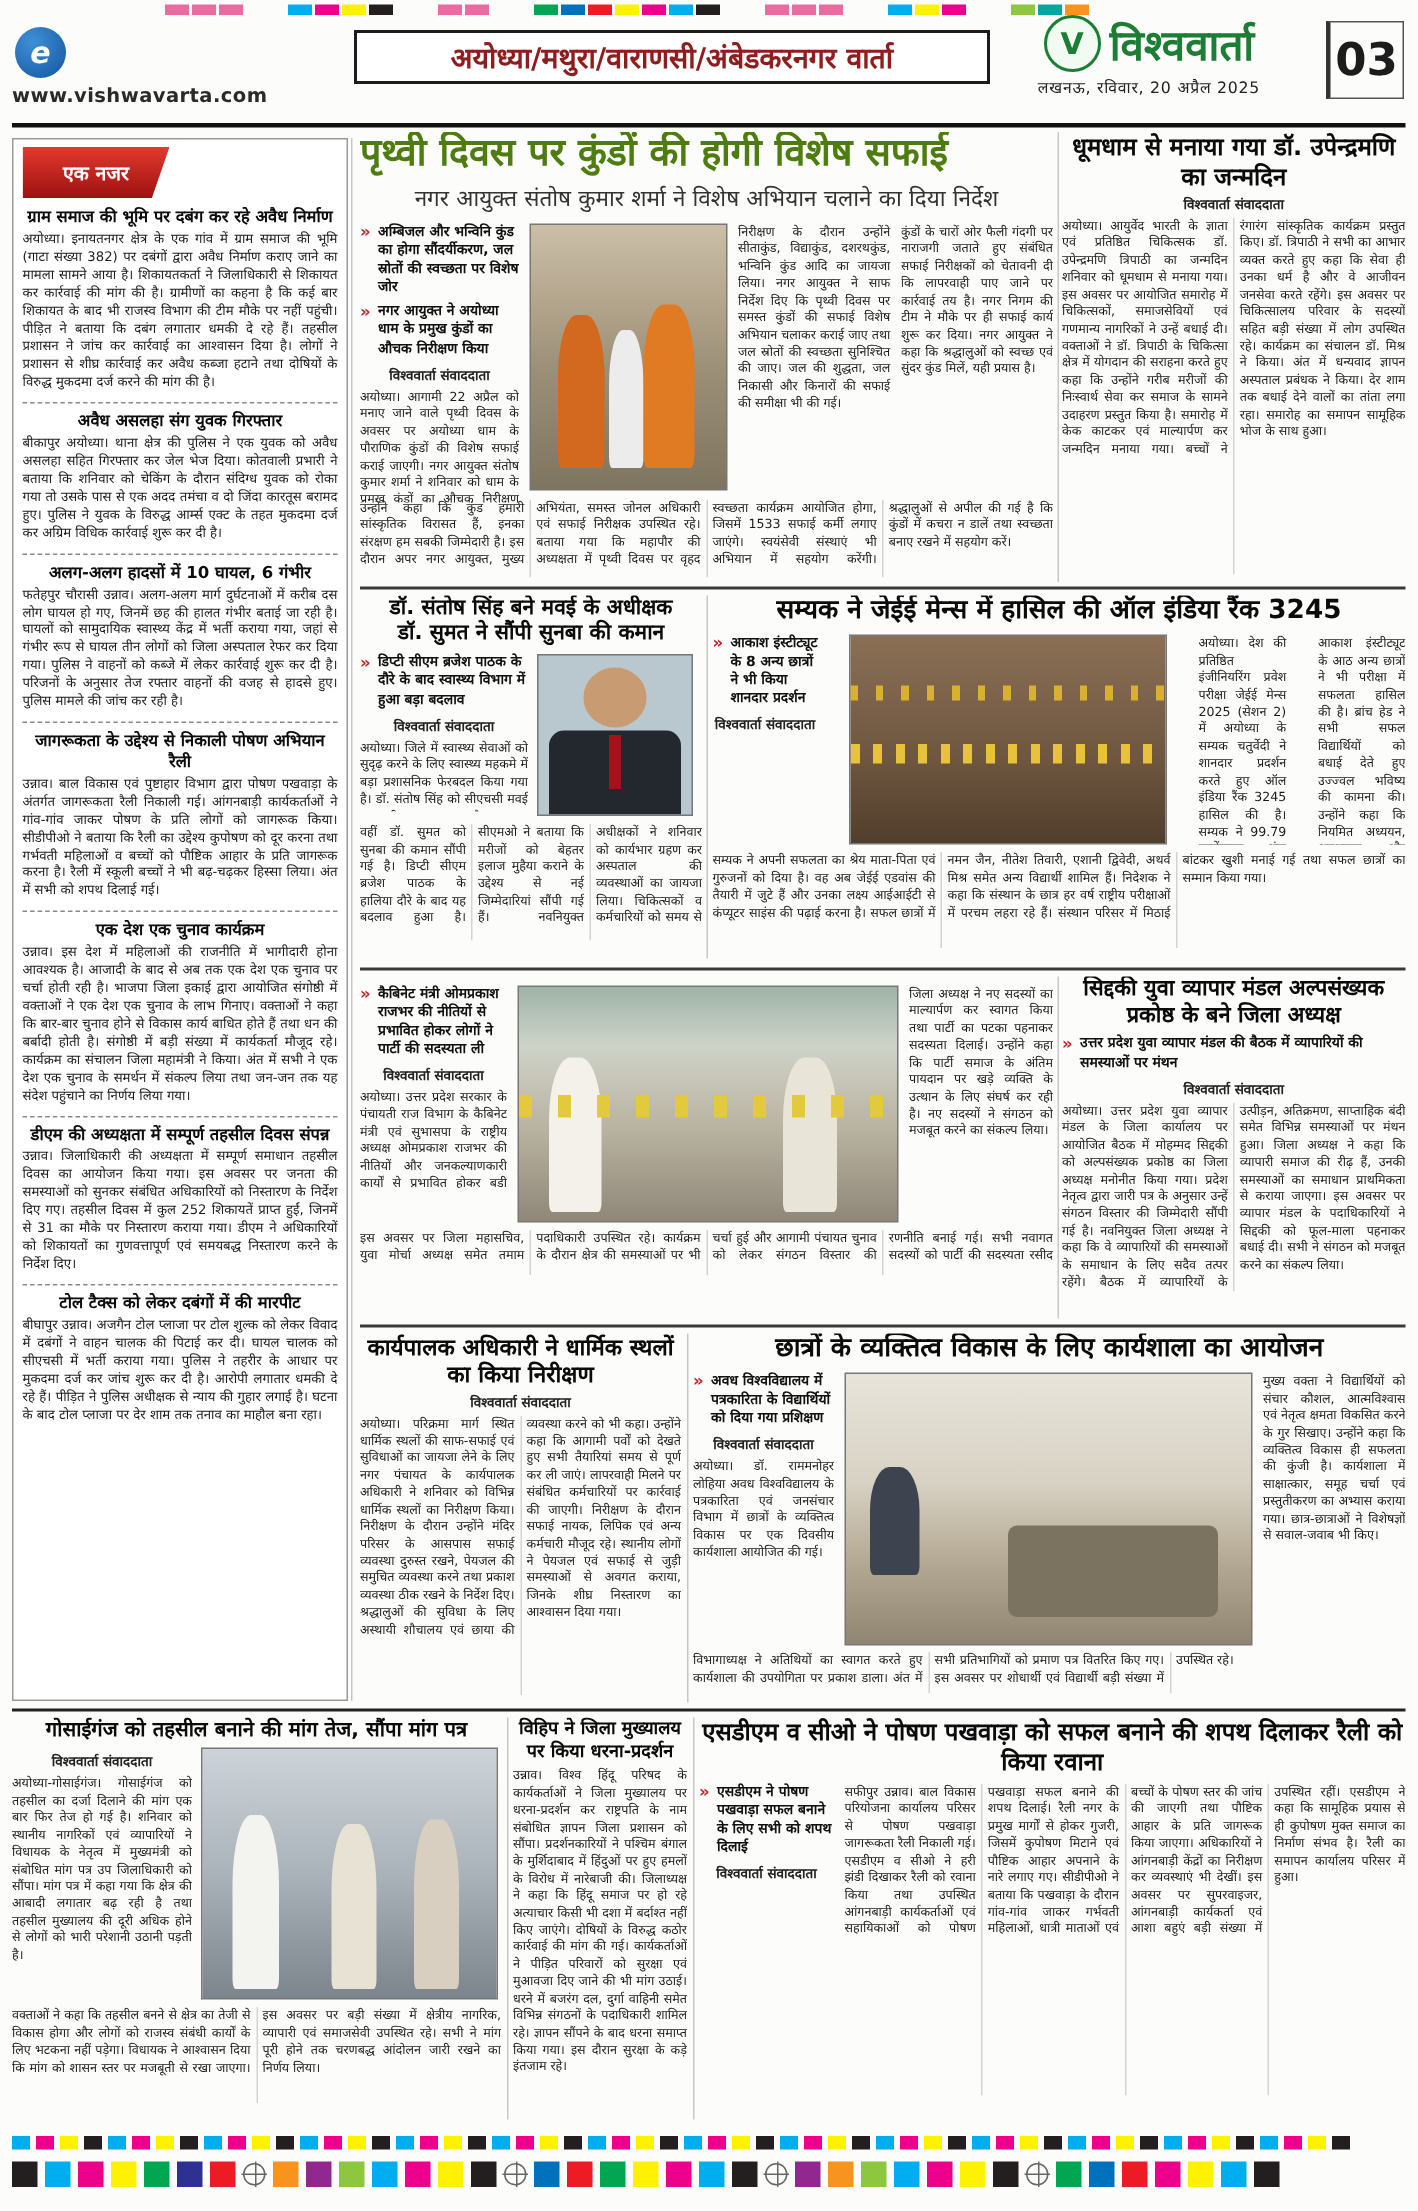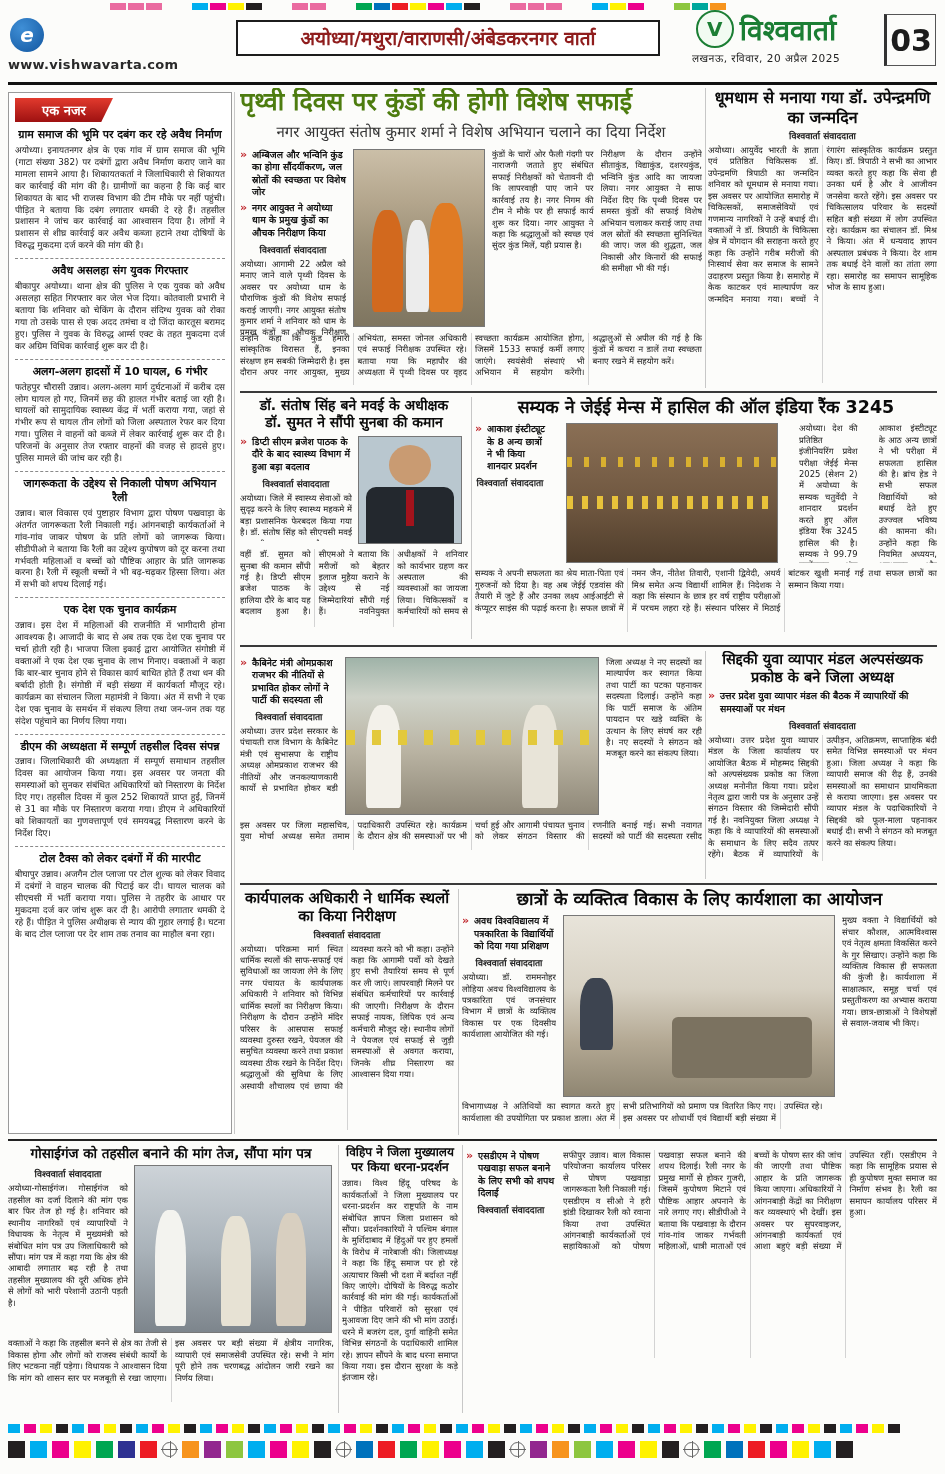--- a/index.html
+++ b/index.html
@@ -27,21 +27,21 @@
   .site{position:absolute;left:8px;top:57px;font-size:13px;font-weight:bold;color:#2a2a2a;letter-spacing:.3px}
   .masthead{position:absolute;left:236px;top:20px;width:424px;height:36px;border:2px solid #1c1c1c;display:flex;align-items:center;justify-content:center;font-size:19px;font-weight:bold;color:#8f1d1d;background:#fff}
   .brandwrap{position:absolute;left:660px;top:10px;width:212px;text-align:center}
   .brandrow{display:flex;align-items:center;justify-content:center;gap:6px}
   .brandlogo{width:38px;height:38px;border-radius:50%;border:2px solid #1b7e34;background:#f2fbf2;color:#1b7e34;font-size:20px;font-weight:bold;display:flex;align-items:center;justify-content:center}
   .brandname{font-size:28px;font-weight:bold;color:#1b7e34}
   .dateline{margin-top:3px;font-size:10.5px;color:#222;letter-spacing:.5px}
   .pageno{position:absolute;left:884px;top:14px;width:52px;height:52px;border:1.5px solid #555;border-left:3px solid #333;display:flex;align-items:center;justify-content:center;font-size:30px;font-weight:bold;color:#1c1c1c}
   
   .sidebar{position:absolute;left:8px;top:92px;width:224px;height:1042px;border:1px solid #9a9a9a;padding:5px 6px;overflow:hidden;background:#fff}
-  .sb-title{width:98px;height:24px;background:linear-gradient(180deg,#e23a2d,#9e1111);clip-path:polygon(0 0,100% 0,88% 100%,0 100%);color:#fff;font-size:13px;font-weight:bold;display:flex;align-items:center;justify-content:center;margin-bottom:6px}
+  .sb-title{width:98px;height:34px;background:linear-gradient(180deg,#e23a2d,#9e1111);clip-path:polygon(0 0,100% 0,88% 100%,0 100%);color:#fff;font-size:13px;font-weight:bold;display:flex;align-items:center;justify-content:center;margin-bottom:6px}
   .sb-item+.sb-item{border-top:1px dashed #8a8a8a;margin-top:6px;padding-top:5px}
   .sb-item h3{font-size:11px;font-weight:bold;text-align:center;color:#0d0d0d;line-height:1.25;margin-bottom:3px}
   .sb-item p{font-size:8.8px;line-height:1.36;text-align:justify;color:#1c1c1c}
   
   .body{font-size:8.4px;line-height:1.36;text-align:justify;color:#1b1b1b;overflow:hidden}
   .cols2{column-count:2;column-gap:8px;column-rule:1px solid #d3d3d3}
   .cols3{column-count:3;column-gap:8px;column-rule:1px solid #d3d3d3}
   .cols4{column-count:4;column-gap:8px;column-rule:1px solid #d3d3d3}
   .byline{font-size:9px;font-weight:bold;text-align:center;margin:2px 0 3px;color:#222}
   .bullet{position:relative;padding-left:12px;font-size:9.3px;font-weight:bold;line-height:1.32;margin-bottom:4px;color:#111;text-align:left}
@@ -192,22 +192,22 @@
       <div class="bullet">अम्बिजल और भन्विनि कुंड का होगा सौंदर्यीकरण, जल स्रोतों की स्वच्छता पर विशेष जोर</div>
       <div class="bullet">नगर आयुक्त ने अयोध्या धाम के प्रमुख कुंडों का औचक निरीक्षण किया</div>
       <div class="byline">विश्ववार्ता संवाददाता</div>
       <p class="body" style="height:76px">अयोध्या। आगामी 22 अप्रैल को मनाए जाने वाले पृथ्वी दिवस के अवसर पर अयोध्या धाम के पौराणिक कुंडों की विशेष सफाई कराई जाएगी। नगर आयुक्त संतोष कुमार शर्मा ने शनिवार को धाम के प्रमुख कुंडों का औचक निरीक्षण कर अधिकारियों को आवश्यक दिशा-निर्देश दिए।</p>
     </div>
     <div class="photo lead-photo">
         <i class="ph-blob f1"></i>
         <i class="ph-blob f3"></i>
         <i class="ph-blob f2"></i>
       </div>
+    <p class="body" style="flex:1">निरीक्षण के दौरान उन्होंने सीताकुंड, विद्याकुंड, दशरथकुंड, भन्विनि कुंड आदि का जायजा लिया। नगर आयुक्त ने साफ निर्देश दिए कि पृथ्वी दिवस पर समस्त कुंडों की सफाई विशेष अभियान चलाकर कराई जाए तथा जल स्रोतों की स्वच्छता सुनिश्चित की जाए। जल की शुद्धता, जल निकासी और किनारों की सफाई की समीक्षा भी की गई।</p>
     <p class="body" style="flex:1">कुंडों के चारों ओर फैली गंदगी पर नाराजगी जताते हुए संबंधित सफाई निरीक्षकों को चेतावनी दी कि लापरवाही पाए जाने पर कार्रवाई तय है। नगर निगम की टीम ने मौके पर ही सफाई कार्य शुरू कर दिया। नगर आयुक्त ने कहा कि श्रद्धालुओं को स्वच्छ एवं सुंदर कुंड मिलें, यही प्रयास है।</p>
-    <p class="body" style="flex:1">निरीक्षण के दौरान उन्होंने सीताकुंड, विद्याकुंड, दशरथकुंड, भन्विनि कुंड आदि का जायजा लिया। नगर आयुक्त ने साफ निर्देश दिए कि पृथ्वी दिवस पर समस्त कुंडों की सफाई विशेष अभियान चलाकर कराई जाए तथा जल स्रोतों की स्वच्छता सुनिश्चित की जाए। जल की शुद्धता, जल निकासी और किनारों की सफाई की समीक्षा भी की गई।</p>
   </div>
   <p class="body cols4 lead-bottom">उन्होंने कहा कि कुंड हमारी सांस्कृतिक विरासत हैं, इनका संरक्षण हम सबकी जिम्मेदारी है। इस दौरान अपर नगर आयुक्त, मुख्य अभियंता, समस्त जोनल अधिकारी एवं सफाई निरीक्षक उपस्थित रहे। बताया गया कि महापौर की अध्यक्षता में पृथ्वी दिवस पर वृहद स्वच्छता कार्यक्रम आयोजित होगा, जिसमें 1533 सफाई कर्मी लगाए जाएंगे। स्वयंसेवी संस्थाएं भी अभियान में सहयोग करेंगी। श्रद्धालुओं से अपील की गई है कि कुंडों में कचरा न डालें तथा स्वच्छता बनाए रखने में सहयोग करें।</p>
 </section>
 
 <section style="left:708px;top:88px;width:229px;height:298px">
   <h2 class="h-md" style="font-size:16px">धूमधाम से मनाया गया डॉ. उपेन्द्रमणि का जन्मदिन</h2>
   <div class="byline">विश्ववार्ता संवाददाता</div>
   <p class="body cols2" style="height:238px">अयोध्या। आयुर्वेद भारती के ज्ञाता एवं प्रतिष्ठित चिकित्सक डॉ. उपेन्द्रमणि त्रिपाठी का जन्मदिन शनिवार को धूमधाम से मनाया गया। इस अवसर पर आयोजित समारोह में चिकित्सकों, समाजसेवियों एवं गणमान्य नागरिकों ने उन्हें बधाई दी। वक्ताओं ने डॉ. त्रिपाठी के चिकित्सा क्षेत्र में योगदान की सराहना करते हुए कहा कि उन्होंने गरीब मरीजों की निःस्वार्थ सेवा कर समाज के सामने उदाहरण प्रस्तुत किया है। समारोह में केक काटकर एवं माल्यार्पण कर जन्मदिन मनाया गया। बच्चों ने रंगारंग सांस्कृतिक कार्यक्रम प्रस्तुत किए। डॉ. त्रिपाठी ने सभी का आभार व्यक्त करते हुए कहा कि सेवा ही उनका धर्म है और वे आजीवन जनसेवा करते रहेंगे। इस अवसर पर चिकित्सालय परिवार के सदस्यों सहित बड़ी संख्या में लोग उपस्थित रहे। कार्यक्रम का संचालन डॉ. मिश्र ने किया। अंत में धन्यवाद ज्ञापन अस्पताल प्रबंधक ने किया। देर शाम तक बधाई देने वालों का तांता लगा रहा। समारोह का समापन सामूहिक भोज के साथ हुआ।</p>
 </section>
 <div class="vrule" style="left:705px;top:88px;height:300px"></div>
@@ -316,20 +316,21 @@
   <p class="body cols2" style="height:64px;margin-top:5px">वक्ताओं ने कहा कि तहसील बनने से क्षेत्र का तेजी से विकास होगा और लोगों को राजस्व संबंधी कार्यों के लिए भटकना नहीं पड़ेगा। विधायक ने आश्वासन दिया कि मांग को शासन स्तर पर मजबूती से रखा जाएगा। इस अवसर पर बड़ी संख्या में क्षेत्रीय नागरिक, व्यापारी एवं समाजसेवी उपस्थित रहे। सभी ने मांग पूरी होने तक चरणबद्ध आंदोलन जारी रखने का निर्णय लिया।</p>
 </section>
 
 <section style="left:342px;top:1145px;width:116px;height:268px">
   <h3 class="h-md" style="font-size:12px">विहिप ने जिला मुख्यालय पर किया धरना-प्रदर्शन</h3>
   <p class="body" style="height:212px;margin-top:4px">उन्नाव। विश्व हिंदू परिषद के कार्यकर्ताओं ने जिला मुख्यालय पर धरना-प्रदर्शन कर राष्ट्रपति के नाम संबोधित ज्ञापन जिला प्रशासन को सौंपा। प्रदर्शनकारियों ने पश्चिम बंगाल के मुर्शिदाबाद में हिंदुओं पर हुए हमलों के विरोध में नारेबाजी की। जिलाध्यक्ष ने कहा कि हिंदू समाज पर हो रहे अत्याचार किसी भी दशा में बर्दाश्त नहीं किए जाएंगे। दोषियों के विरुद्ध कठोर कार्रवाई की मांग की गई। कार्यकर्ताओं ने पीड़ित परिवारों को सुरक्षा एवं मुआवजा दिए जाने की भी मांग उठाई। धरने में बजरंग दल, दुर्गा वाहिनी समेत विभिन्न संगठनों के पदाधिकारी शामिल रहे। ज्ञापन सौंपने के बाद धरना समाप्त किया गया। इस दौरान सुरक्षा के कड़े इंतजाम रहे।</p>
 </section>
 <div class="vrule" style="left:338px;top:1145px;height:268px"></div>
 
 <section style="left:466px;top:1145px;width:471px;height:268px">
+  <h2 class="h-md" style="font-size:16px">एसडीएम व सीओ ने पोषण पखवाड़ा को सफल बनाने की शपथ दिलाकर रैली को किया रवाना</h2>
   <div class="sdm-row">
     <div class="sdm-colA">
       <div class="bullet">एसडीएम ने पोषण पखवाड़ा सफल बनाने के लिए सभी को शपथ दिलाई</div>
       <div class="byline">विश्ववार्ता संवाददाता</div>
     </div>
     <p class="body cols4" style="flex:1;height:208px">सफीपुर उन्नाव। बाल विकास परियोजना कार्यालय परिसर से पोषण पखवाड़ा जागरूकता रैली निकाली गई। एसडीएम व सीओ ने हरी झंडी दिखाकर रैली को रवाना किया तथा उपस्थित आंगनबाड़ी कार्यकर्ताओं एवं सहायिकाओं को पोषण पखवाड़ा सफल बनाने की शपथ दिलाई। रैली नगर के प्रमुख मार्गों से होकर गुजरी, जिसमें कुपोषण मिटाने एवं पौष्टिक आहार अपनाने के नारे लगाए गए। सीडीपीओ ने बताया कि पखवाड़ा के दौरान गांव-गांव जाकर गर्भवती महिलाओं, धात्री माताओं एवं बच्चों के पोषण स्तर की जांच की जाएगी तथा पौष्टिक आहार के प्रति जागरूक किया जाएगा। अधिकारियों ने आंगनबाड़ी केंद्रों का निरीक्षण कर व्यवस्थाएं भी देखीं। इस अवसर पर सुपरवाइजर, आंगनबाड़ी कार्यकर्ता एवं आशा बहुएं बड़ी संख्या में उपस्थित रहीं। एसडीएम ने कहा कि सामूहिक प्रयास से ही कुपोषण मुक्त समाज का निर्माण संभव है। रैली का समापन कार्यालय परिसर में हुआ।</p>
   </div>
 </section>
 <div class="vrule" style="left:462px;top:1145px;height:268px"></div>
 

